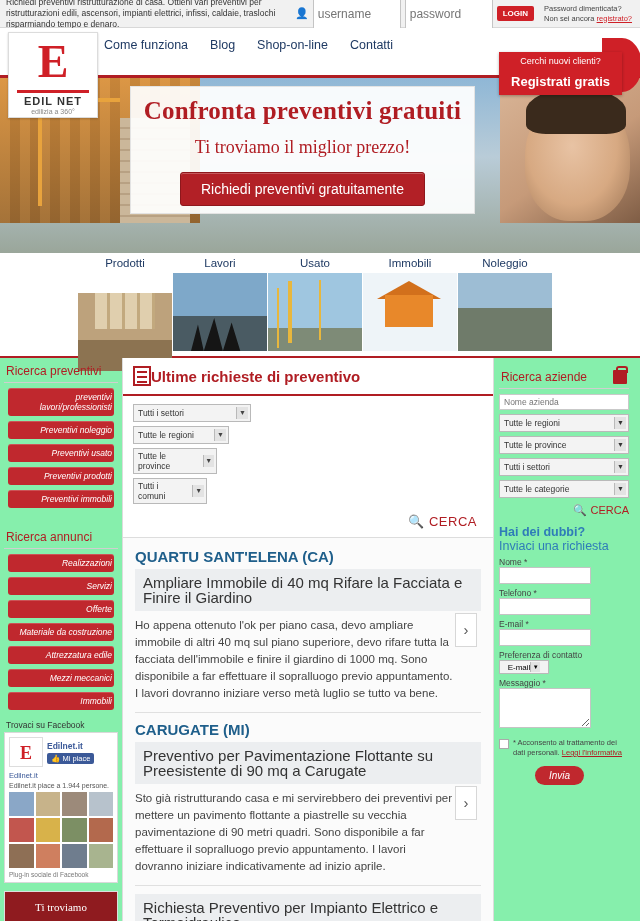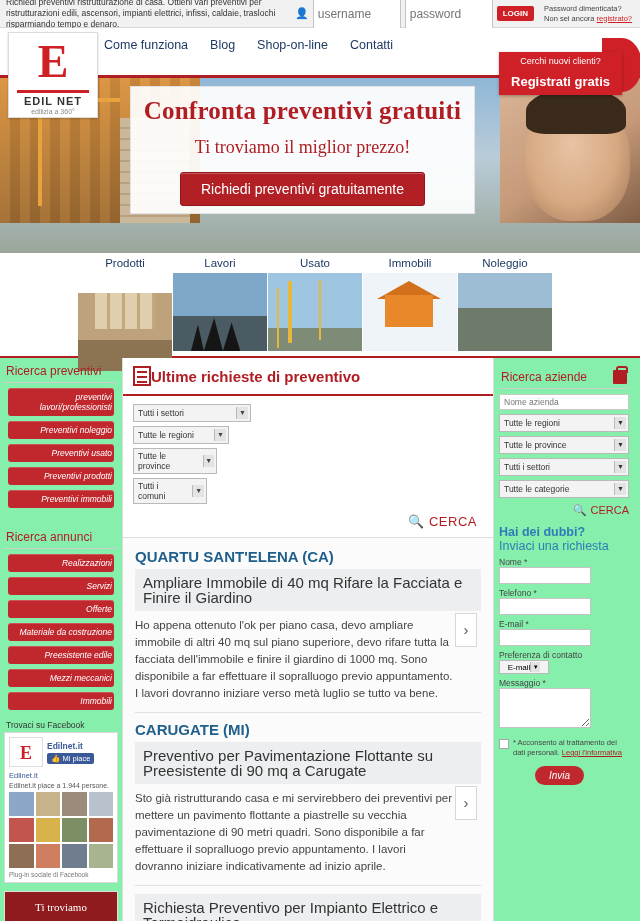--- a/index.html
+++ b/index.html
@@ -447,21 +447,21 @@
       <div class="btn-red">Preventivi noleggio</div>
       <div class="btn-red">Preventivi usato</div>
       <div class="btn-red">Preventivi prodotti</div>
       <div class="btn-red">Preventivi immobili</div>
 
       <div class="panel-title" style="margin-top:16px;">Ricerca annunci</div>
       <div class="btn-red">Realizzazioni</div>
       <div class="btn-red">Servizi</div>
       <div class="btn-red">Offerte</div>
       <div class="btn-red">Materiale da costruzione</div>
-      <div class="btn-red">Preesistente edile</div>
+      <div class="btn-red">Attrezzatura edile</div>
       <div class="btn-red">Mezzi meccanici</div>
       <div class="btn-red">Immobili</div>
 
       <div class="fb-box">
         <div class="fb-head">Trovaci su Facebook</div>
         <div class="fb-card">
           <div class="fb-row">
             <div class="fb-logo">E</div>
             <div>
               <div class="fb-name">Edilnet.it</div>

